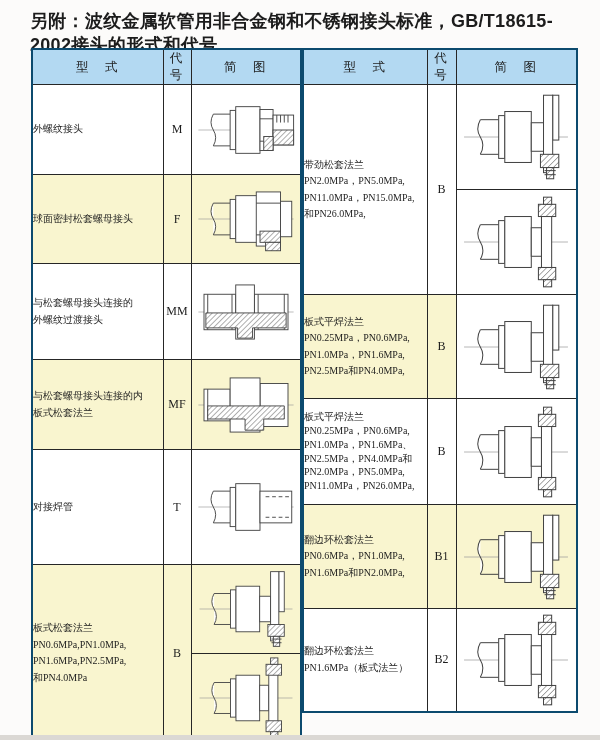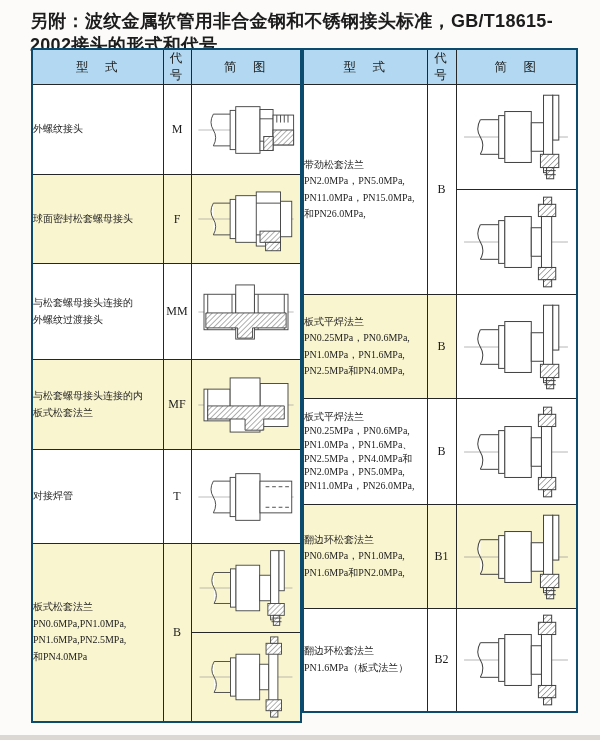--- a/index.html
+++ b/index.html
@@ -165,21 +165,21 @@
     <tr style="height:90px">
       <td class="type hl">与松套螺母接头连接的内
 板式松套法兰</td>
       <td class="code hl">MF</td>
       <td class="diag hl">
             <svg class="dg" width="102" height="84" viewBox="0 0 106 90">
               <use href="#sym-mf"></use>
             </svg>
           </td>
     </tr>
-    <tr style="height:94px">
+    <tr style="height:115px">
       <td class="type">对接焊管</td>
       <td class="code">T</td>
       <td class="diag">
             <svg class="dg" width="102" height="84" viewBox="0 0 106 90">
               <use href="#sym-t"></use>
             </svg>
           </td>
     </tr>
     <tr style="height:89px">
       <td class="type hl" rowspan="2">板式松套法兰

